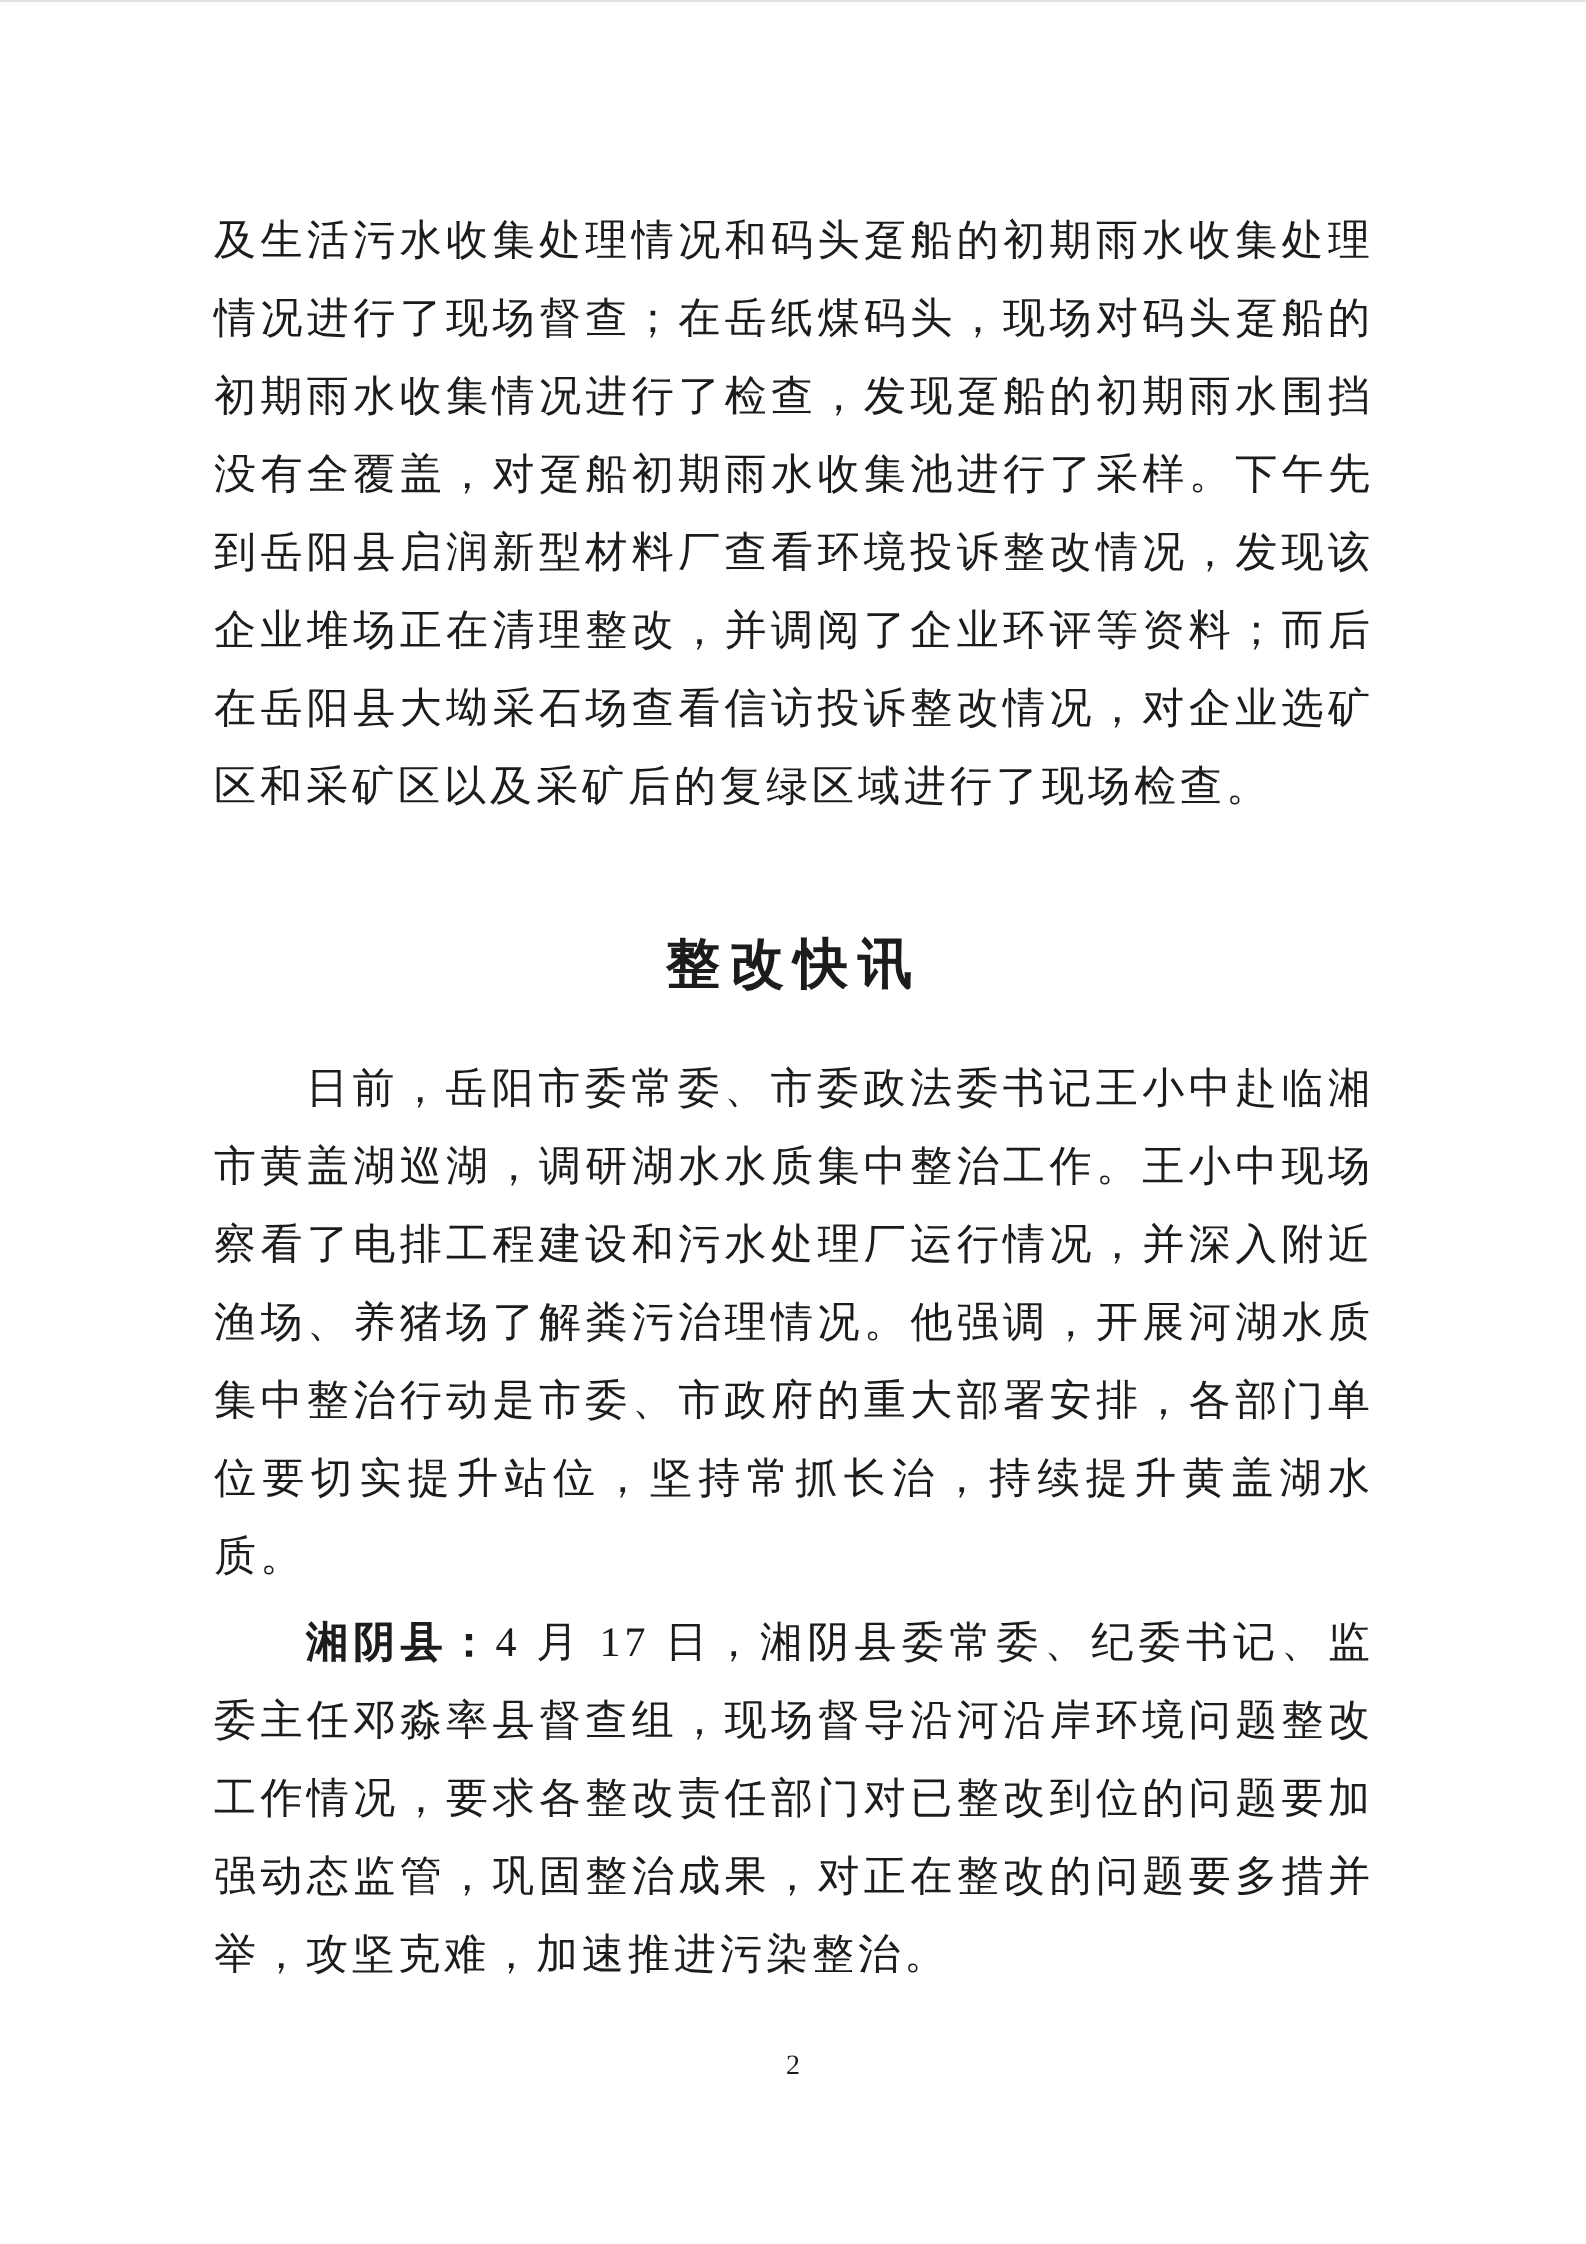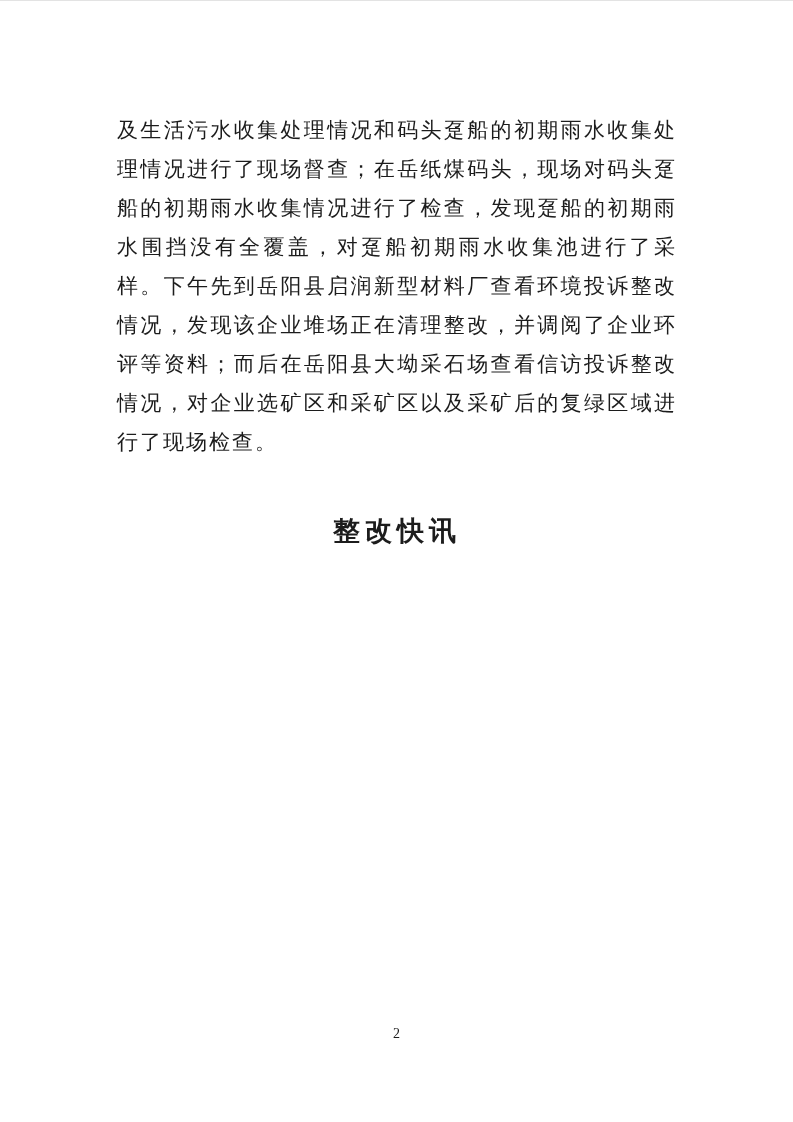--- a/index.html
+++ b/index.html
@@ -18,21 +18,21 @@
     color: #1c1c1c;
     box-sizing: border-box;
   }
   .content {
     position: absolute;
     top: 96px;
     left: 103px;
     width: 588px;
   }
   .para {
-    margin: 14px;
+    margin: 4px;
     font-size: 21px;
     line-height: 39px;
     letter-spacing: 2px;
     text-align: justify;
     text-justify: inter-ideograph;
     word-break: break-all;
   }
   .para.indent {
     text-indent: 46px;
   }
@@ -63,19 +63,25 @@
 </head>
 <body>
 
 <div class="page">
   <div class="content">
 
     <p class="para">及生活污水收集处理情况和码头趸船的初期雨水收集处理情况进行了现场督查；在岳纸煤码头，现场对码头趸船的初期雨水收集情况进行了检查，发现趸船的初期雨水围挡没有全覆盖，对趸船初期雨水收集池进行了采样。下午先到岳阳县启润新型材料厂查看环境投诉整改情况，发现该企业堆场正在清理整改，并调阅了企业环评等资料；而后在岳阳县大坳采石场查看信访投诉整改情况，对企业选矿区和采矿区以及采矿后的复绿区域进行了现场检查。</p>
 
     <h2 class="section-heading">整改快讯</h2>
 
+    <p class="para indent">
+      <span>日前，岳阳市委常委、市委政法委书记王小中赴临湘市黄盖湖巡湖，调研湖水水质集中整治工作。王小中现场察看了电排工程建设和污水处理厂运行情况，并深入附近渔场、养猪场了解粪污治理情况。他强调，开展河湖水质集中整治行动是市委、市政府的重大部署安排，各部门单位要切实提升站位，坚持常抓长治，持续提升黄盖湖水质。</span>
+    </p>
 
+    <p class="para indent">
+      <span class="lead">湘阴县：</span><span>4 月 17 日，湘阴县委常委、纪委书记、监委主任邓淼率县督查组，现场督导沿河沿岸环境问题整改工作情况，要求各整改责任部门对已整改到位的问题要加强动态监管，巩固整治成果，对正在整改的问题要多措并举，攻坚克难，加速推进污染整治。</span>
+    </p>
 
 
   </div>
 
   <div class="page-footer">2</div>
 </div>
 
 </body></html>

